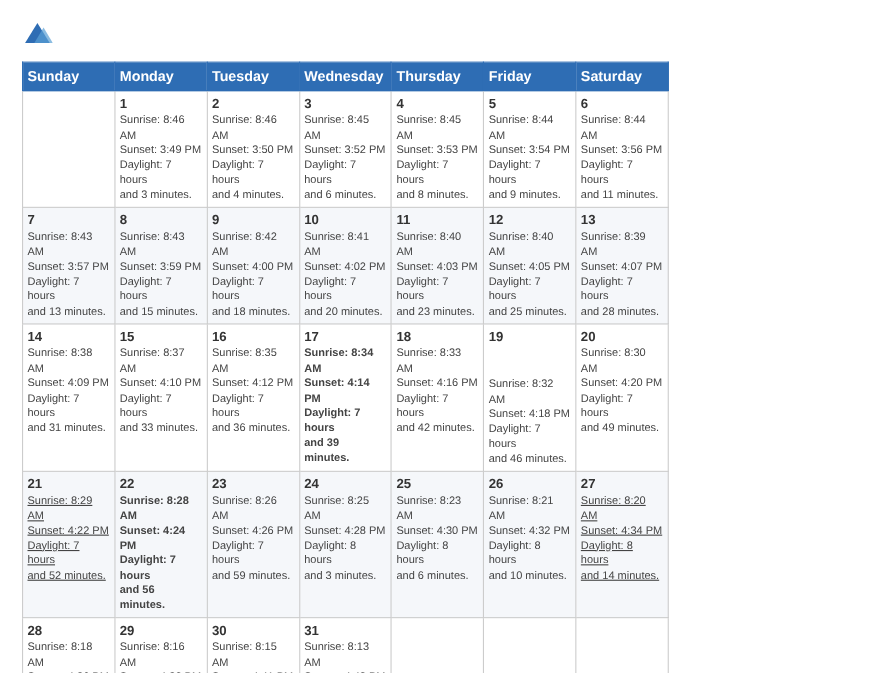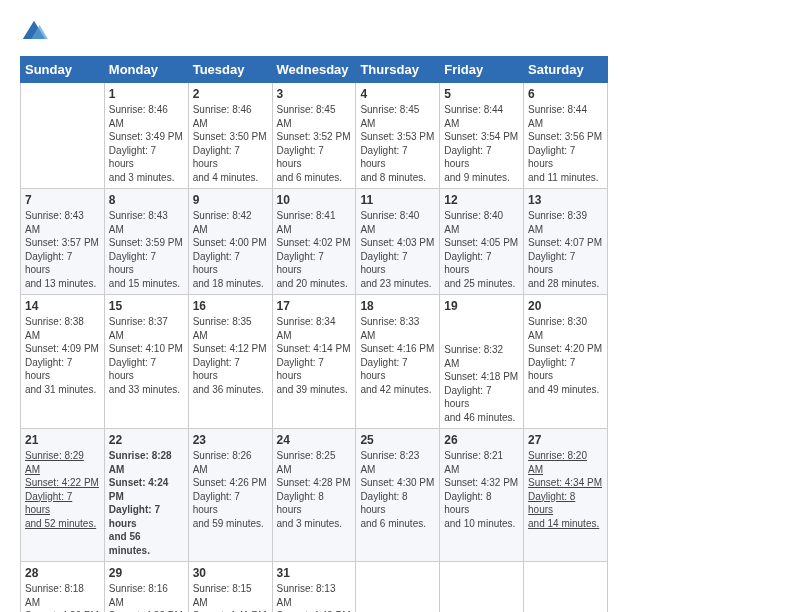--- a/index.html
+++ b/index.html
@@ -251,21 +251,21 @@
           </td>
           <td>
             <span class="day-num">16</span>
             <div class="cell-info" style="white-space: pre-line;">Sunrise: 8:35 AM
 Sunset: 4:12 PM
 Daylight: 7 hours
 and 36 minutes.</div>
           </td>
           <td>
             <span class="day-num">17</span>
-            <div class="cell-info" style="white-space: pre-line;">Sunrise: 8:34 AM
+            <div class="cell-info" style="white-space: pre-line; font-weight: bold;">Sunrise: 8:34 AM
 Sunset: 4:14 PM
 Daylight: 7 hours
 and 39 minutes.</div>
           </td>
           <td>
             <span class="day-num">18</span>
             <div class="cell-info" style="white-space: pre-line;">Sunrise: 8:33 AM
 Sunset: 4:16 PM
 Daylight: 7 hours
 and 42 minutes.</div>

